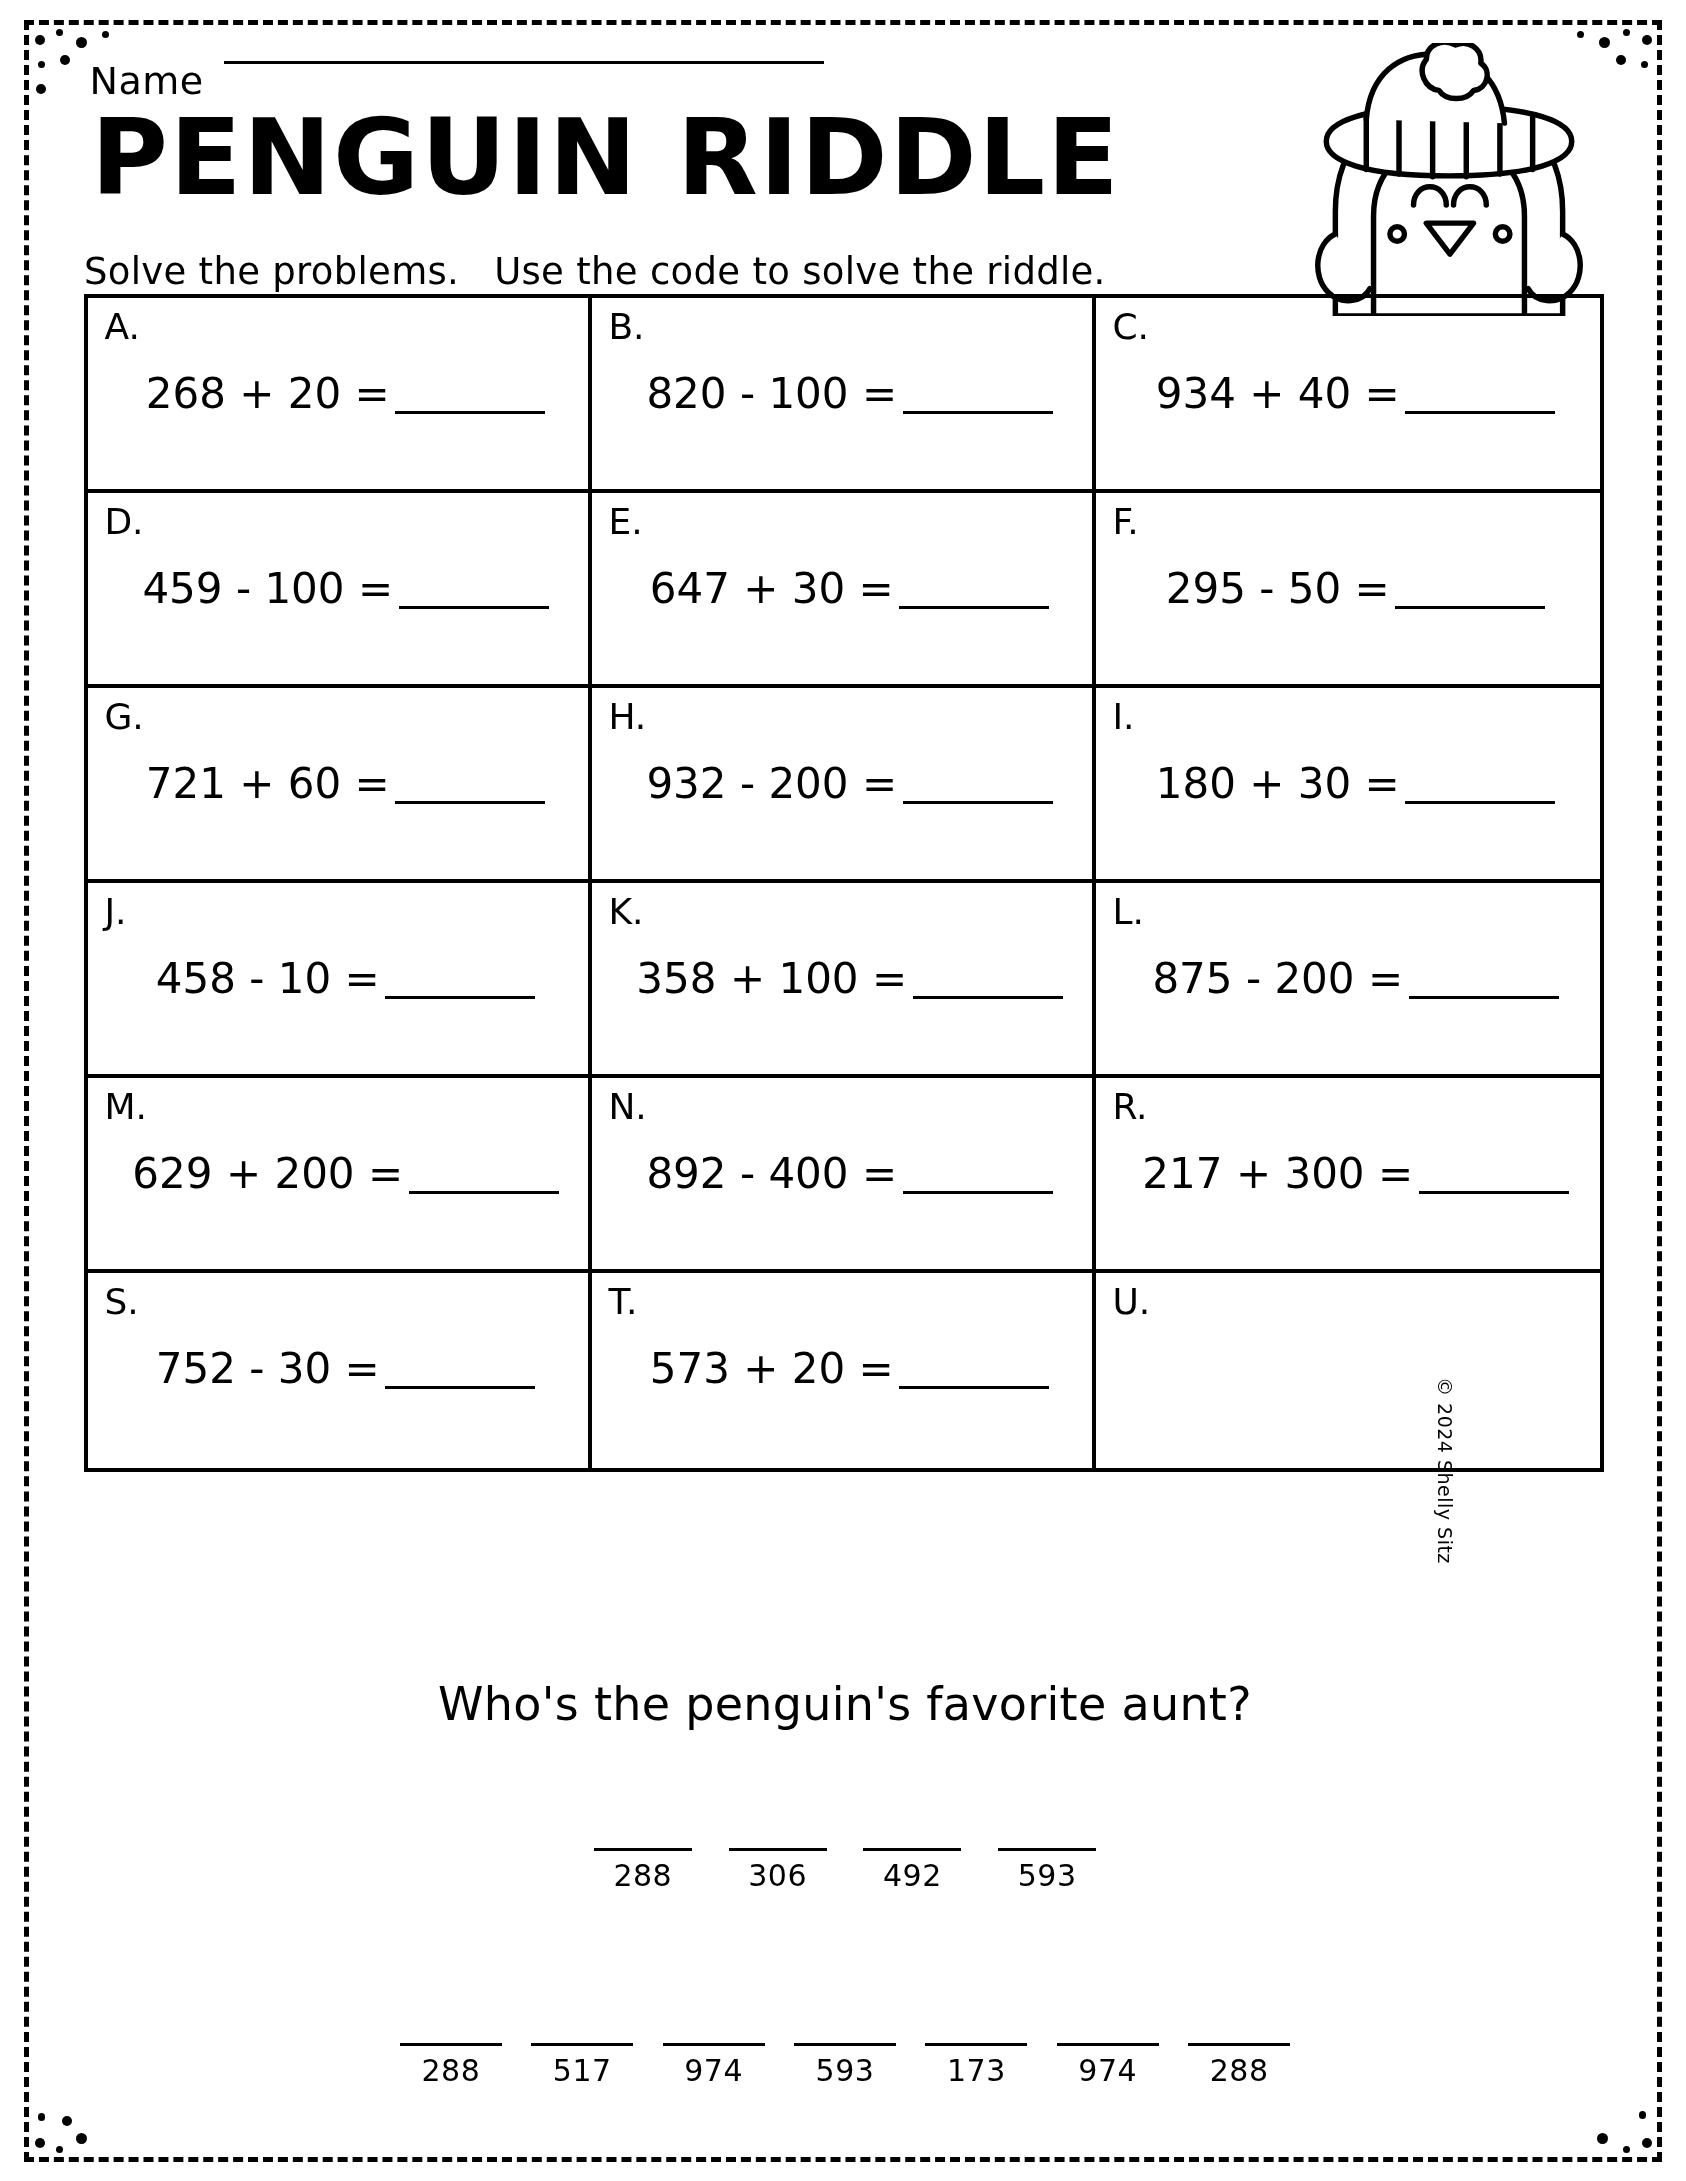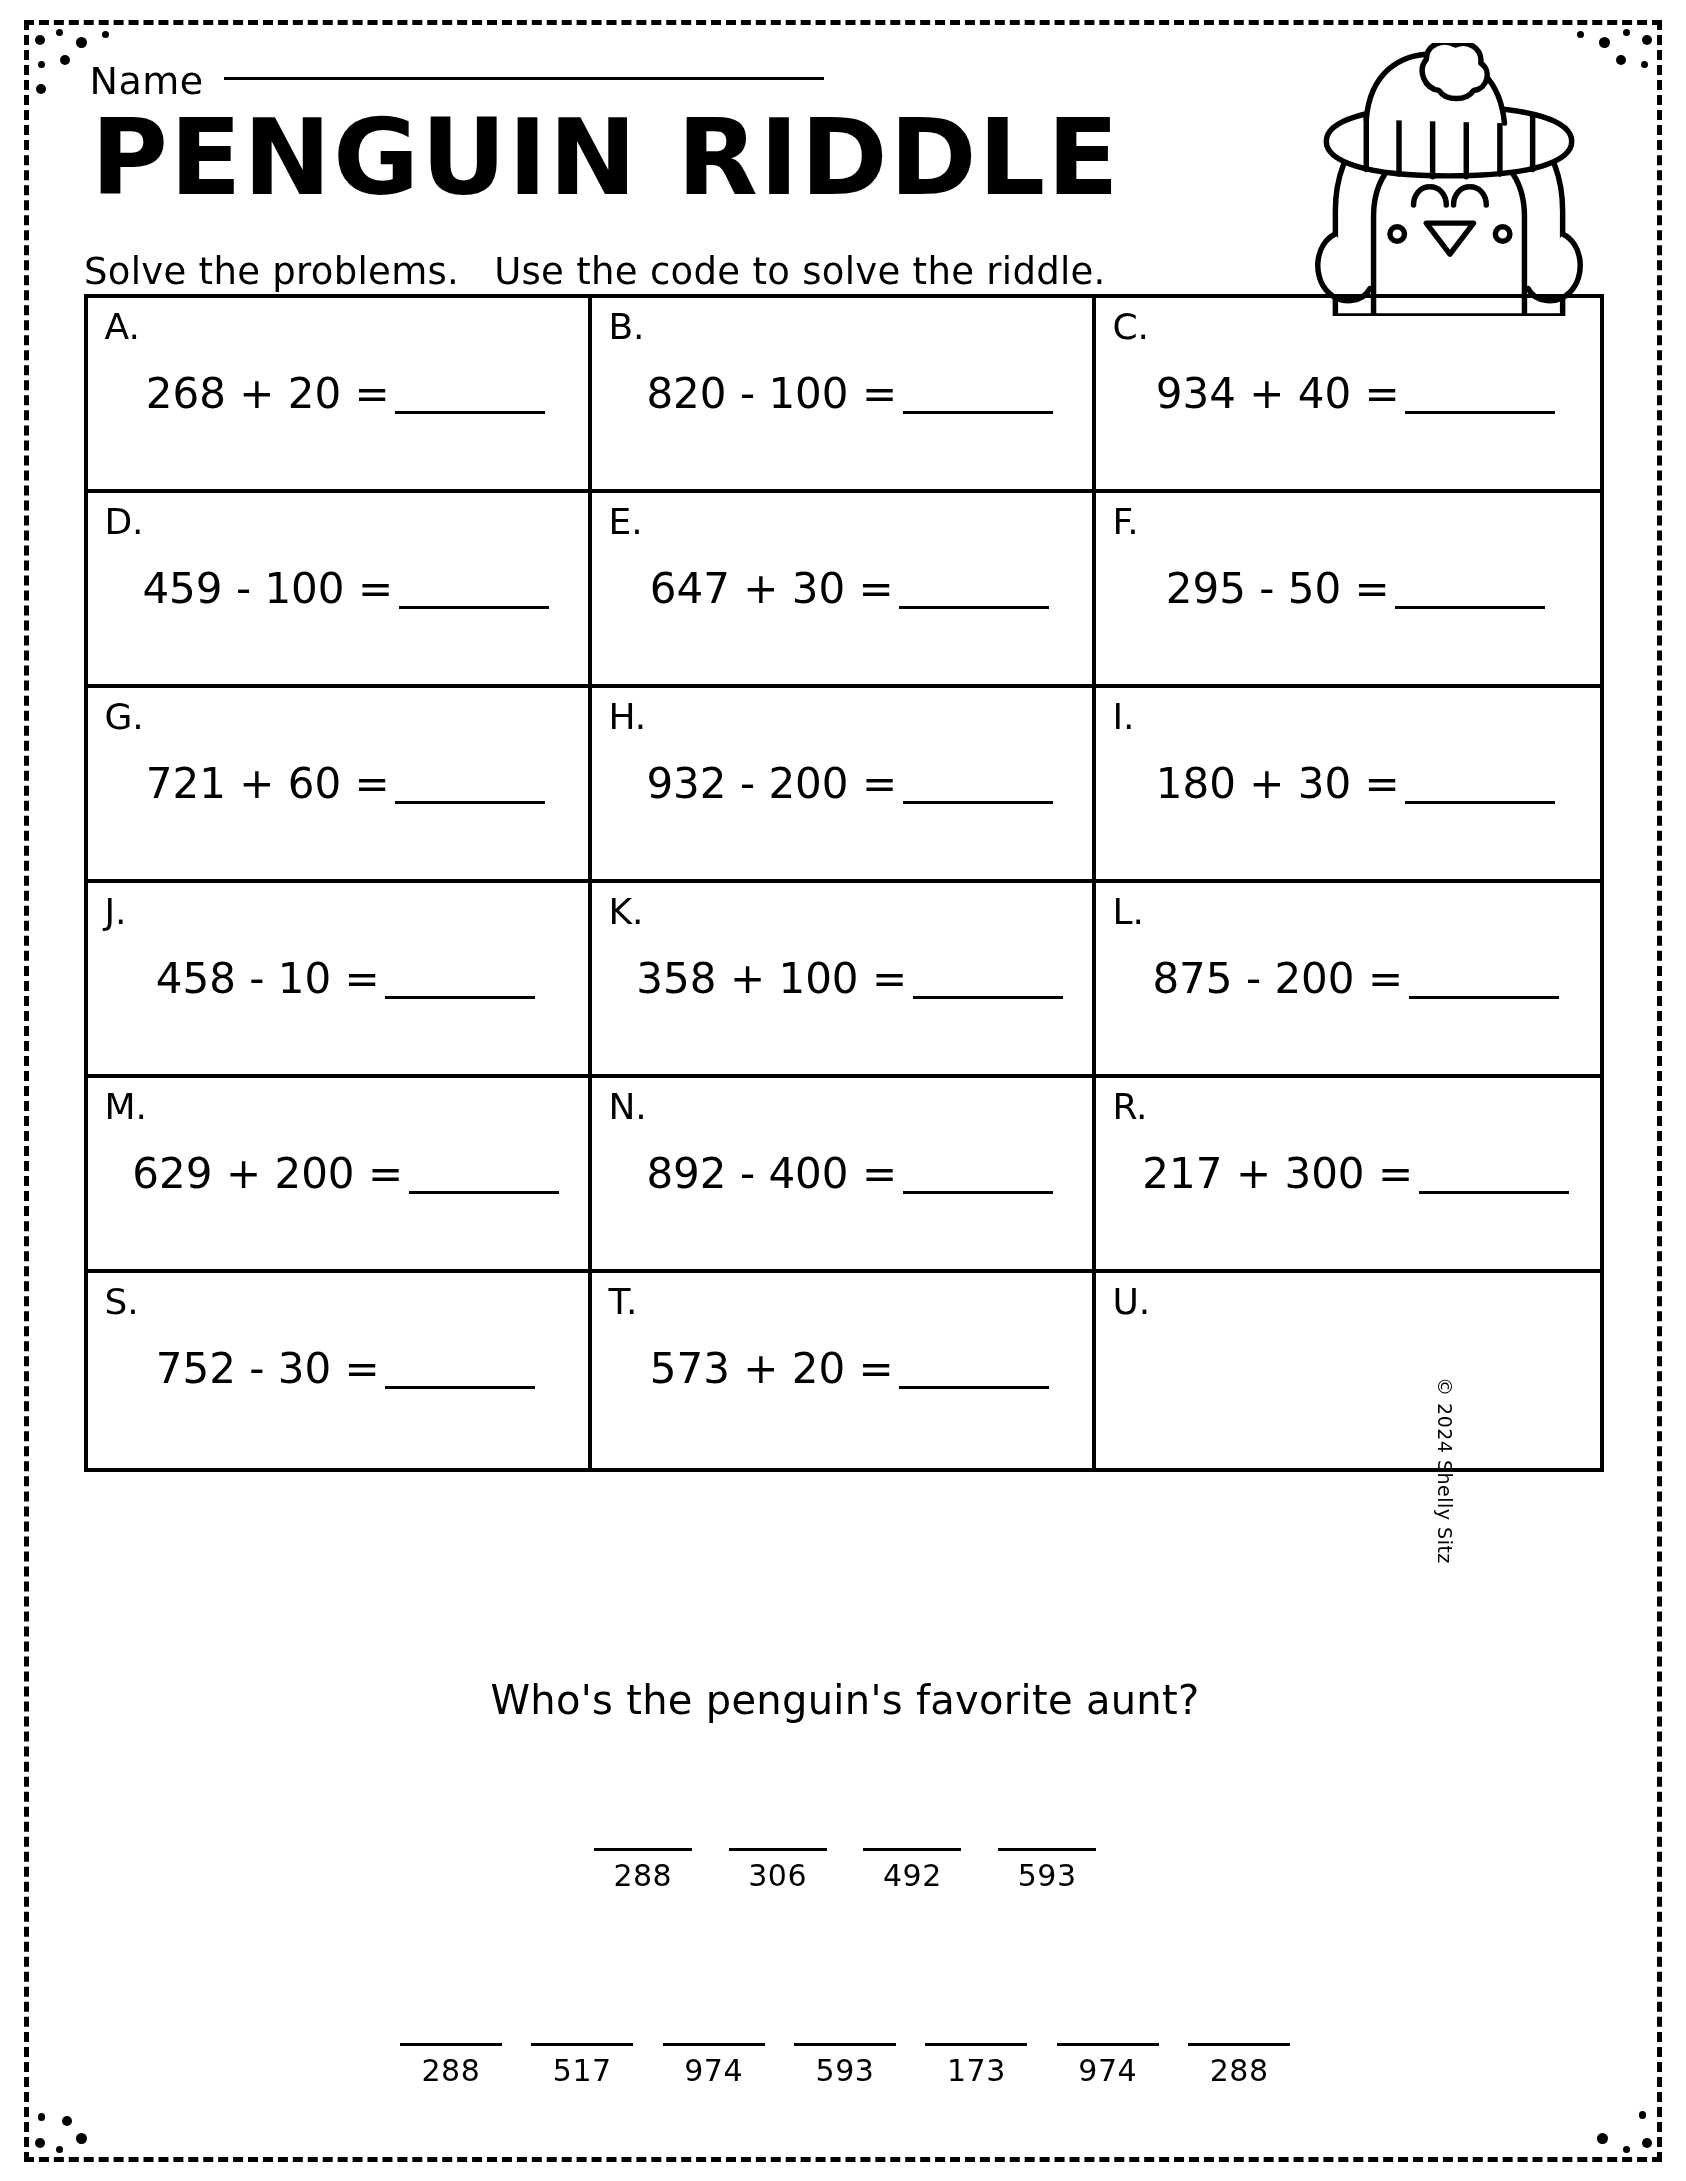--- a/index.html
+++ b/index.html
@@ -51,21 +51,21 @@
     width: 1562px;
     height: 2082px;
   }
 
   
   .name-row {
     position: absolute;
     left: 25.5px;
     top: 9px;
     display: flex;
-    align-items: center;
+    align-items: flex-start;
   }
   .name-label {
     font-size: 38px;
     letter-spacing: 0.5px;
     font-family: "DejaVu Sans", sans-serif;
     font-weight: 400;
   }
   .name-line {
     width: 600px;
     border-bottom: 3.6px solid #000;
@@ -163,21 +163,21 @@
     letter-spacing: 0.5px;
   }
 
   
   .riddle-question {
     position: absolute;
     left: 0;
     right: 0;
     top: 1627px;
     text-align: center;
-    font-size: 40px;
+    font-size: 46px;
     letter-spacing: 0.3px;
   }
 
   .answer-row {
     position: absolute;
     display: flex;
     justify-content: center;
     gap: 4px;
   }
   .answer-row.row1 { left: 0; right: 0; top: 1796px; }

